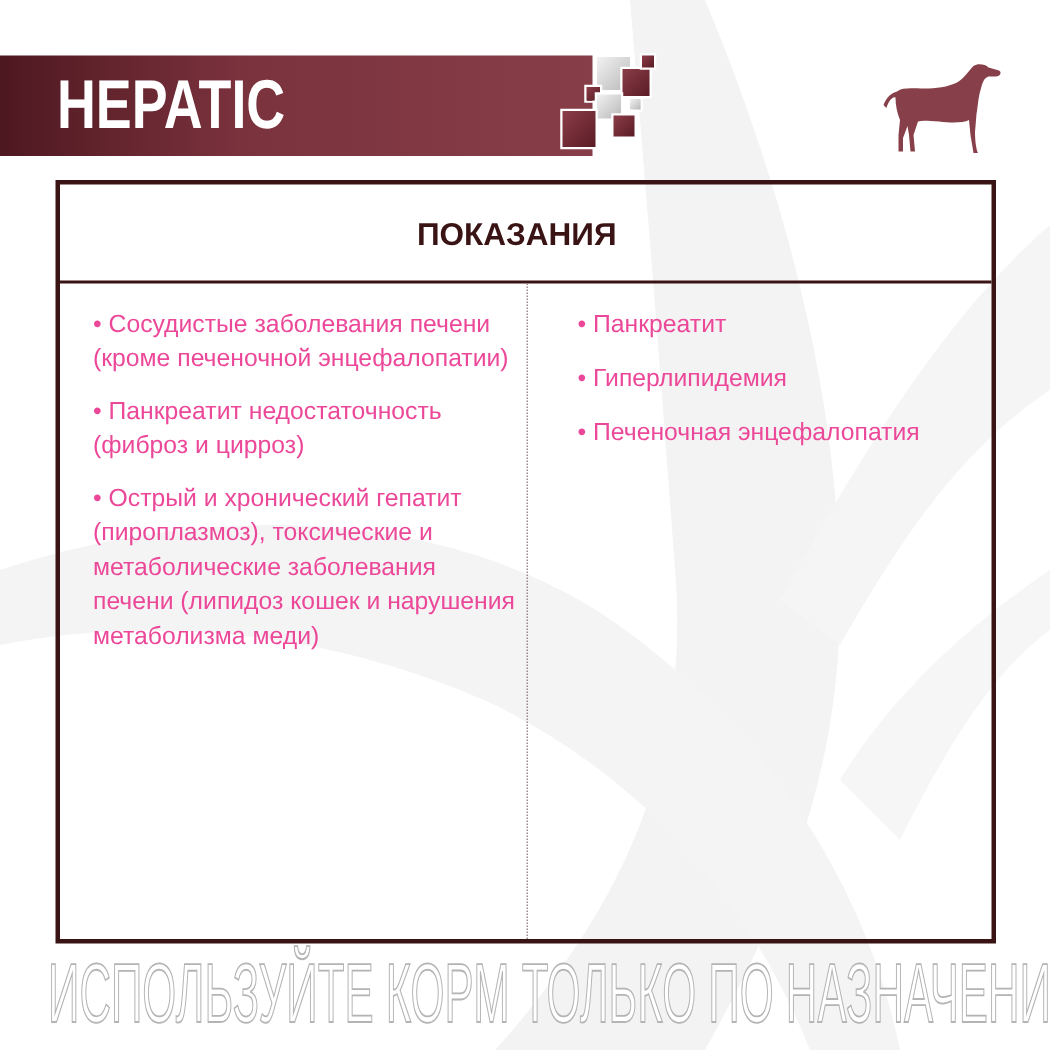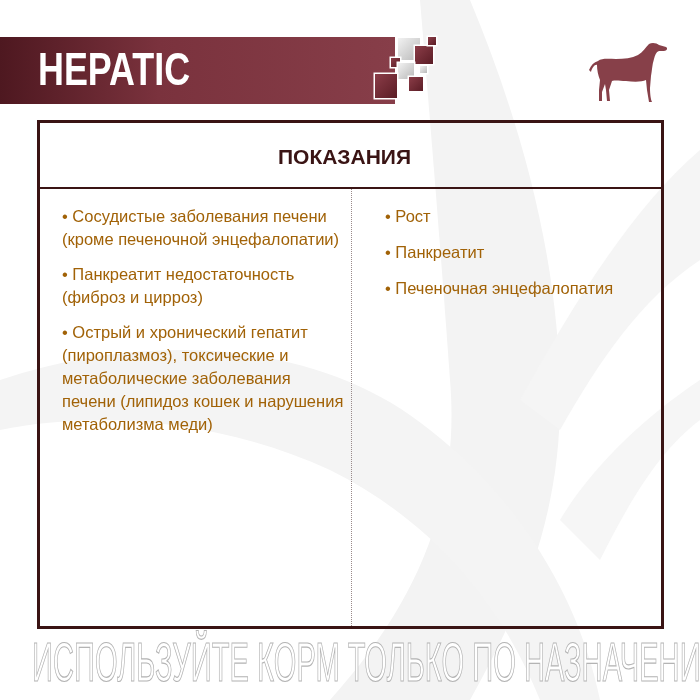--- a/index.html
+++ b/index.html
@@ -40,21 +40,21 @@
     padding-top: 4px;
   }
   .header-cell.left { padding-right: 12px; }
   .header-cell.right { padding-left: 8px; }
   .divider {
     position: absolute; left: 311px; top: 66px; bottom: 0;
     border-left: 1.5px dotted #9a8a8a;
   }
   .col {
     position: absolute; top: 82px;
-    font-size: 16.5px; line-height: 23px; color: #a16207;
+    font-size: 16.5px; line-height: 23px; color: #ec4899;
   }
   .col.left { left: 22px; width: 285px; }
   .col.right { left: 345px; width: 260px; }
   .item { margin-bottom: 13px; }
   .col.left .item { margin-bottom: 12px; }
   .footer {
     position: absolute; left: 32px; top: 626px; width: 640px; height: 72px;
     font-family: "Liberation Sans", sans-serif;
     font-size: 56px; line-height: 72px; color: #ffffff;
     -webkit-text-stroke: 1.2px #b4b4b4;
@@ -97,19 +97,19 @@
   </div>
   <div class="divider"></div>
 
   <div class="col left">
     <div class="item">• Сосудистые заболевания печени (кроме печеночной энцефалопатии)</div>
     <div class="item">• Панкреатит недостаточность (фиброз и цирроз)</div>
     <div class="item">• Острый и хронический гепатит (пироплазмоз), токсические и метаболические заболевания печени (липидоз кошек и нарушения метаболизма меди)</div>
   </div>
 
   <div class="col right">
-    <div class="item">• Рост</div>
     <div class="item">• Панкреатит</div>
+    <div class="item">• Гиперлипидемия</div>
     <div class="item">• Печеночная энцефалопатия</div>
   </div>
 </div>
 
 <div class="footer">ИСПОЛЬЗУЙТЕ КОРМ ТОЛЬКО ПО НАЗНАЧЕНИЮ ВРАЧА</div>
 
 </body></html>

